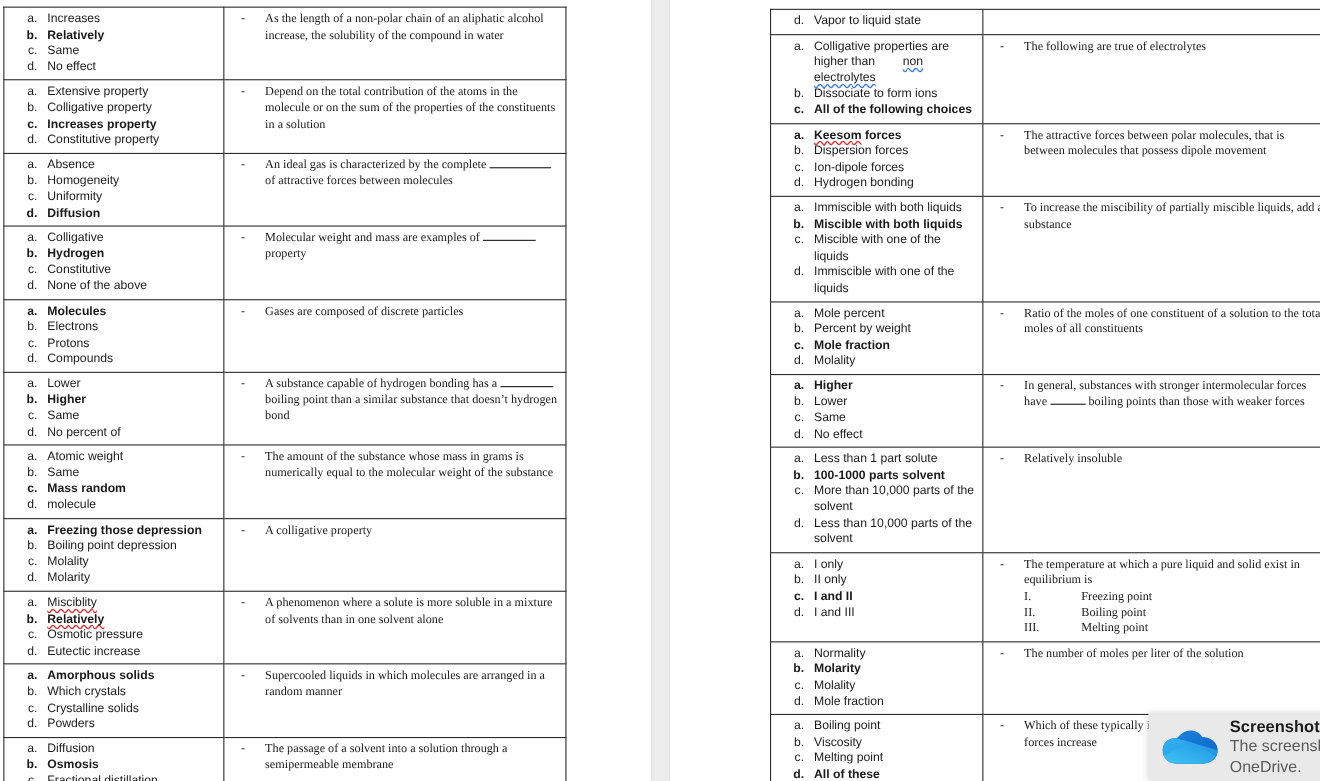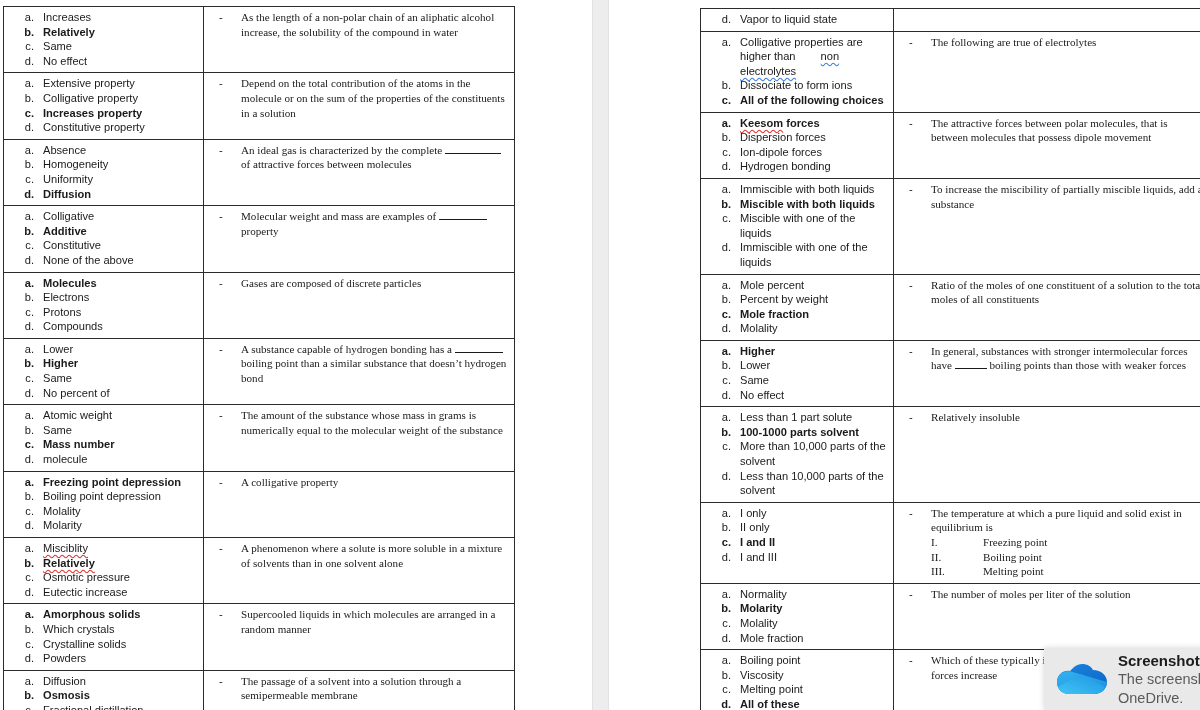--- a/index.html
+++ b/index.html
@@ -279,21 +279,21 @@
           </tr>
           <tr>
             <td class="choices">
               <ol class="choice-list">
                 <li class="">
                   <span class="choice-letter">a.</span>
                   <span class="choice-text">Colligative</span>
                 </li>
                 <li class="correct">
                   <span class="choice-letter">b.</span>
-                  <span class="choice-text">Additive</span>
+                  <span class="choice-text">Hydrogen</span>
                 </li>
                 <li class="">
                   <span class="choice-letter">c.</span>
                   <span class="choice-text">Constitutive</span>
                 </li>
                 <li class="">
                   <span class="choice-letter">d.</span>
                   <span class="choice-text">None of the above</span>
                 </li>
               </ol>
@@ -367,41 +367,41 @@
                 <li class="">
                   <span class="choice-letter">a.</span>
                   <span class="choice-text">Atomic weight</span>
                 </li>
                 <li class="">
                   <span class="choice-letter">b.</span>
                   <span class="choice-text">Same</span>
                 </li>
                 <li class="correct">
                   <span class="choice-letter">c.</span>
-                  <span class="choice-text">Mass number</span>
+                  <span class="choice-text">Mass random</span>
                 </li>
                 <li class="">
                   <span class="choice-letter">d.</span>
                   <span class="choice-text">molecule</span>
                 </li>
               </ol>
             </td>
             <td class="stem">
               <div class="stem-row">
                 <span class="stem-dash">-</span>
                 <span class="stem-text">The amount of the substance whose mass in grams is numerically equal to the molecular weight of the substance</span>
               </div>
             </td>
           </tr>
           <tr>
             <td class="choices">
               <ol class="choice-list">
                 <li class="correct">
                   <span class="choice-letter">a.</span>
-                  <span class="choice-text">Freezing point depression</span>
+                  <span class="choice-text">Freezing those depression</span>
                 </li>
                 <li class="">
                   <span class="choice-letter">b.</span>
                   <span class="choice-text">Boiling point depression</span>
                 </li>
                 <li class="">
                   <span class="choice-letter">c.</span>
                   <span class="choice-text">Molality</span>
                 </li>
                 <li class="">

